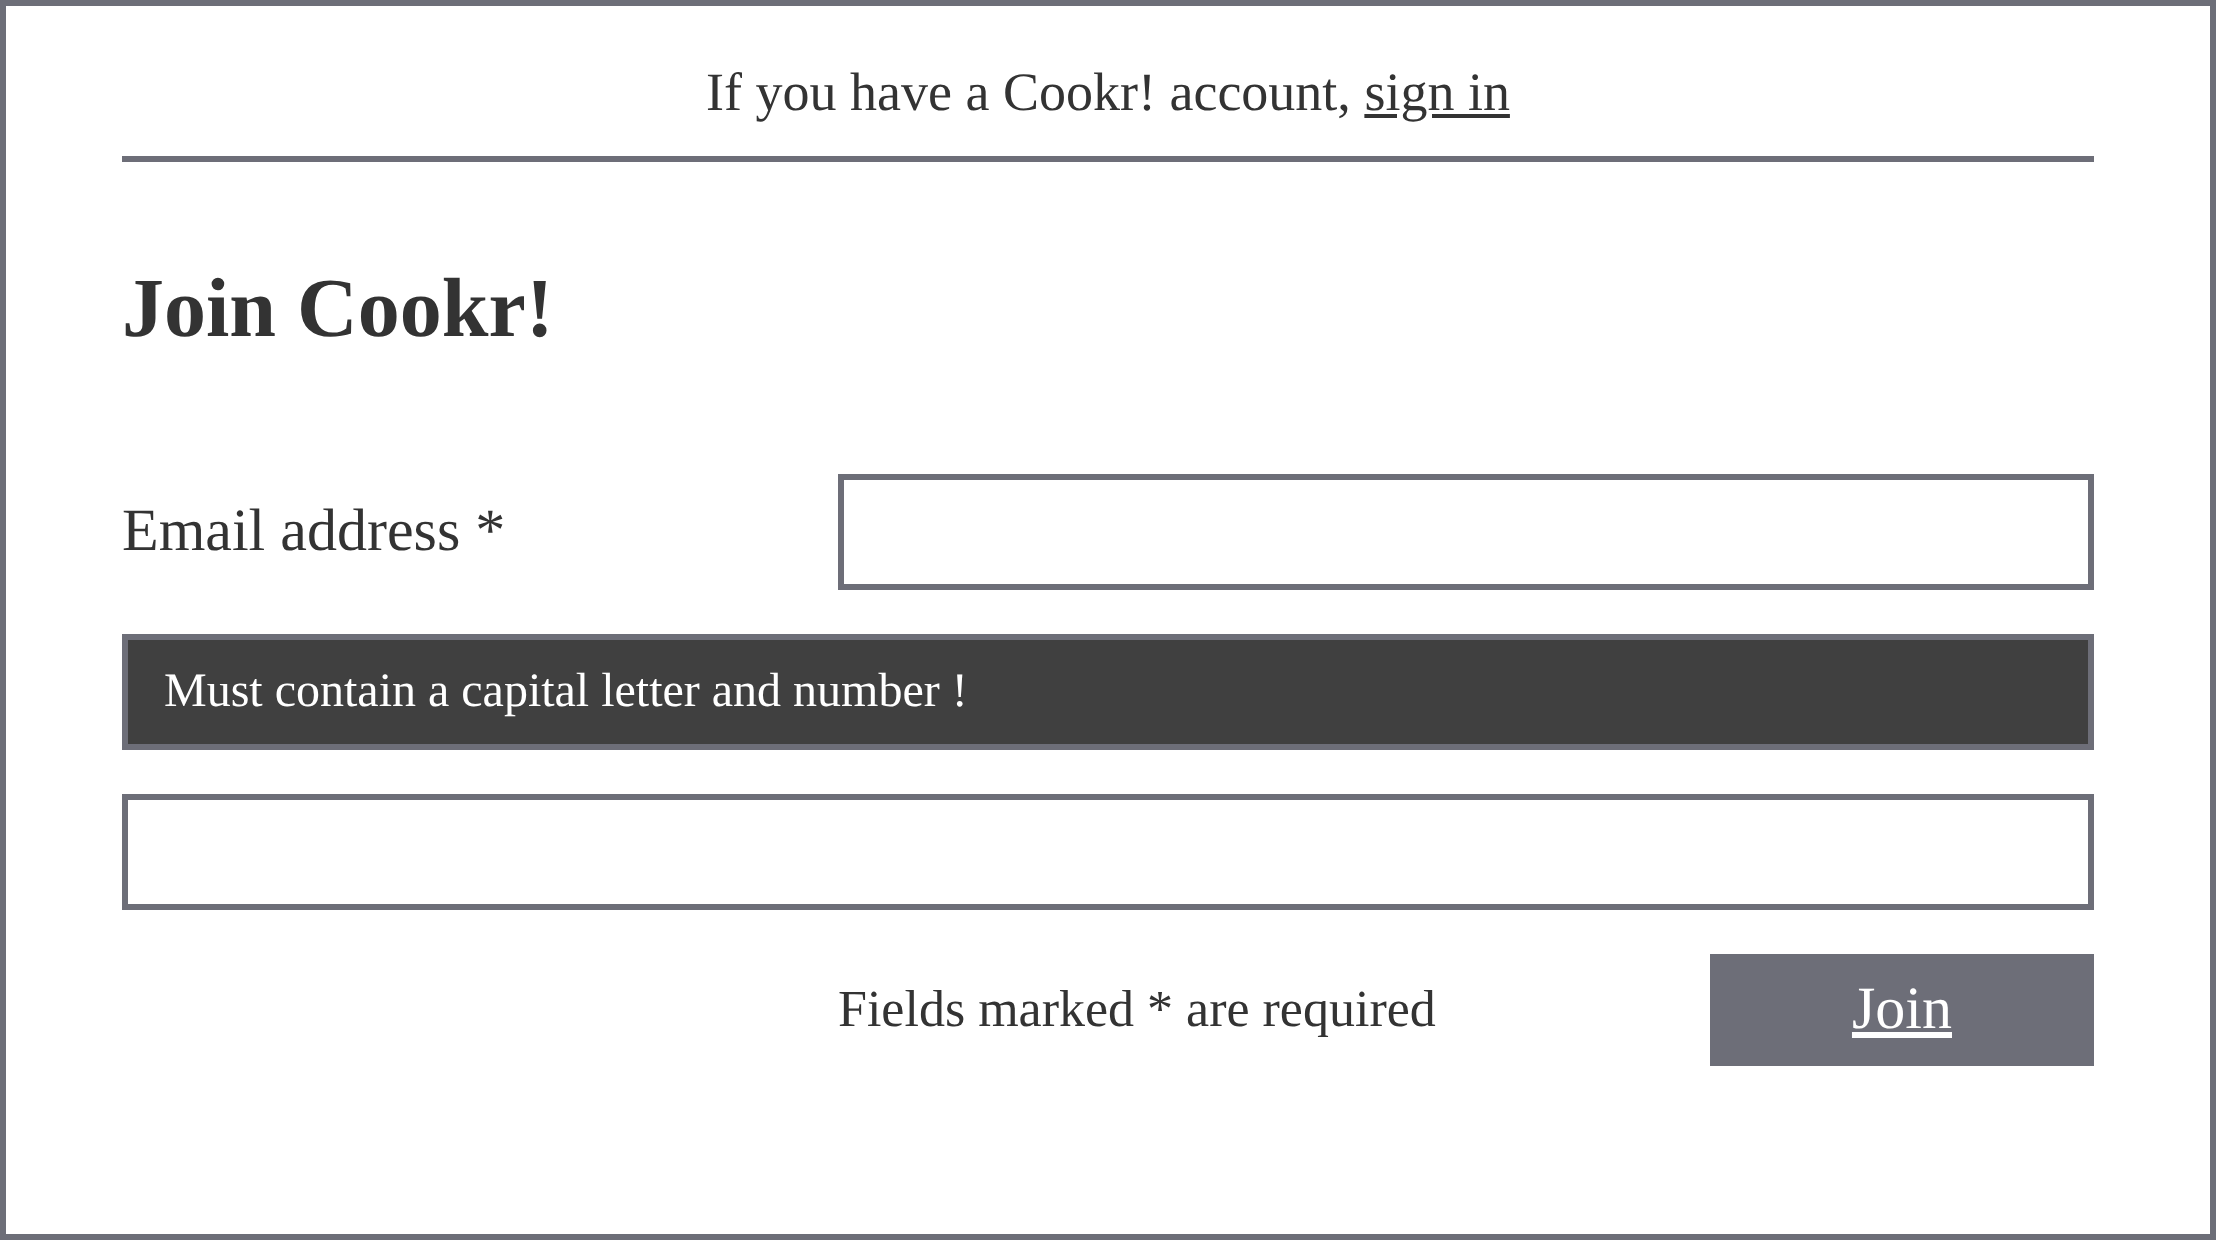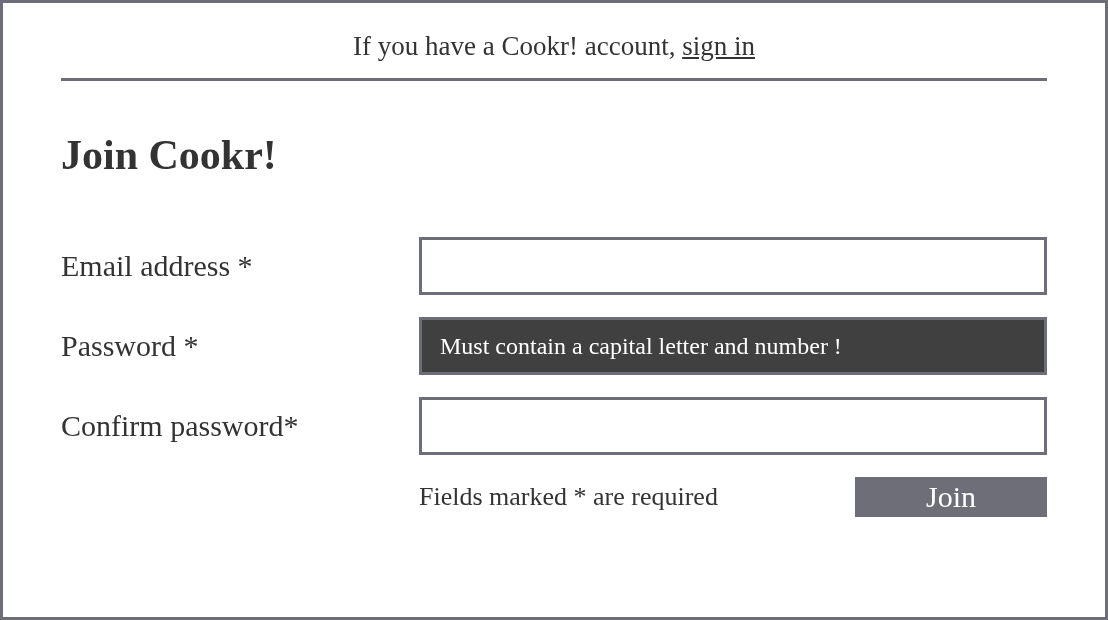--- a/index.html
+++ b/index.html
@@ -86,22 +86,23 @@
       font-size: 26px;
       color: #333;
     }
     .join-button {
       background: #6d6e78;
       color: #fff;
       border: none;
       font-family: inherit;
       font-size: 30px;
       width: 192px;
-      height: 40px;
+      height: 56px;
       cursor: pointer;
+      text-decoration: underline;
     }
   </style>
 </head>
 <body>
 
 <div class="top-line">
   <span>If you have a Cookr! account, </span><span class="sign-in-link">sign in</span>
 </div>
 
 <hr class="divider">
@@ -109,28 +110,26 @@
 <h1 class="page-title">Join Cookr!</h1>
 
 <div class="form-row">
   <div class="label-col">Email address *</div>
   <div class="input-col">
     <input type="text" class="text-input" value="" style="">
   </div>
 </div>
 
 <div class="form-row">
-  <div class="label-col">Password *</div>
   <div class="input-col">
     <input type="password" class="text-input filled" placeholder="Must contain a capital letter and number !" style="">
   </div>
 </div>
 
 <div class="form-row">
-  <div class="label-col">Confirm password*</div>
   <div class="input-col">
     <input type="password" class="text-input" value="" style="">
   </div>
 </div>
 
 <div class="footer-row">
   <div class="footer-spacer"></div>
   <div class="footer-content">
     <div class="required-note">Fields marked * are required</div>
     <button class="join-button">Join</button>

